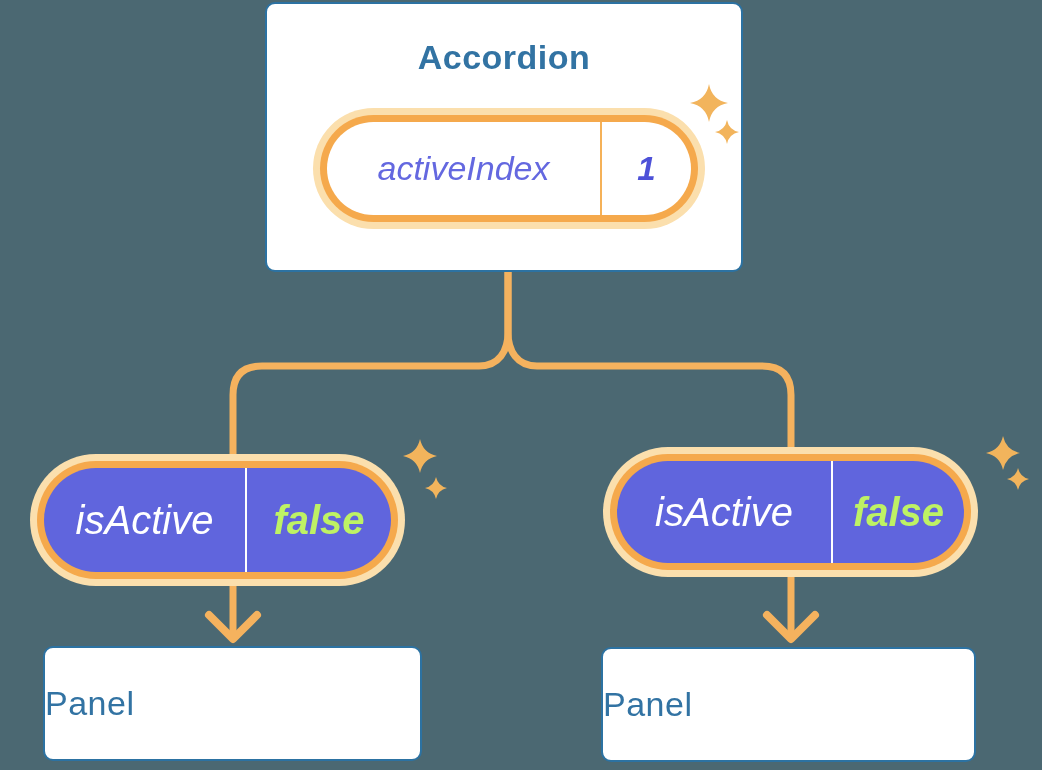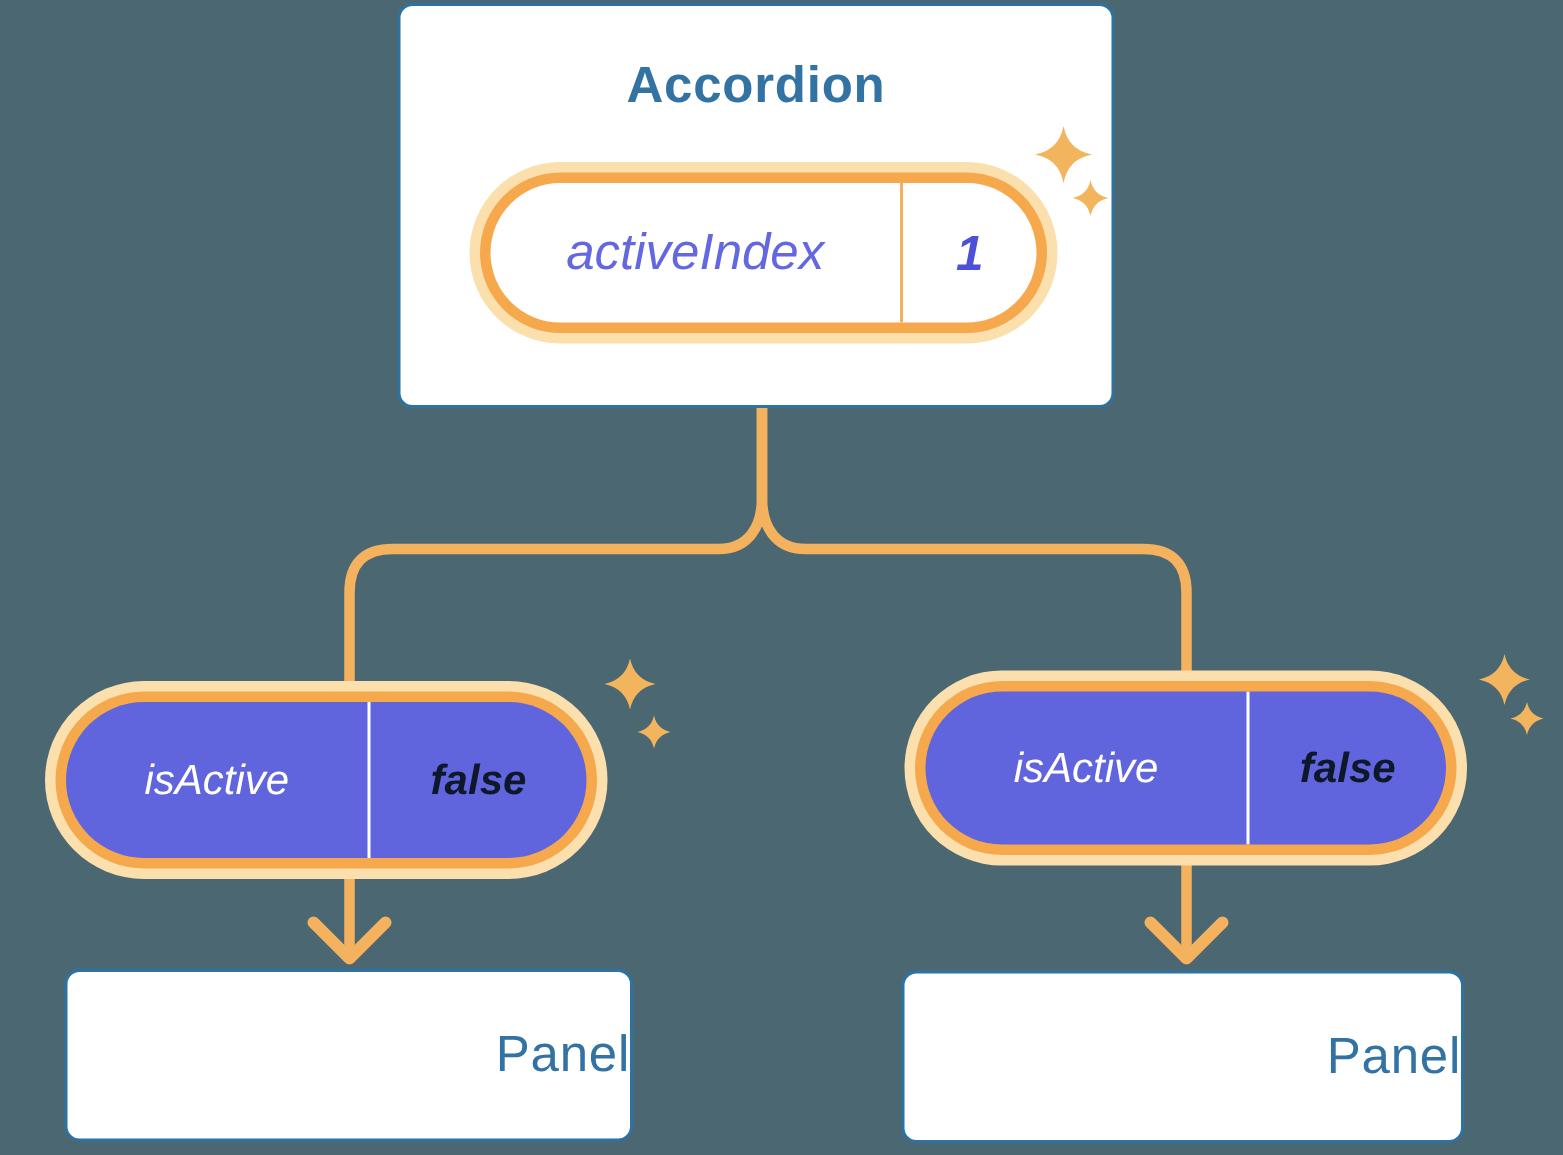--- a/index.html
+++ b/index.html
@@ -64,44 +64,44 @@
     display:flex;
     align-items:stretch;
     overflow:hidden;
   }
   .pill-body.light{ background:#ffffff; }
   .pill-body.purple{ background:#6065DD; }
   .pill-cell{
     display:flex;
     align-items:center;
     justify-content:center;
-    font-size:28px;
+    font-size:40px;
   }
   .pill-cell.grow{ flex:1; }
   .pill-label-light{ color:#6468E0; font-size:34px; }
   .pill-value-light{ color:#4D51D8; font-size:33px; font-weight:700; }
   .pill-label-white{ color:#ffffff; }
-  .pill-value-white{ color:#0f172a; font-weight:700; }
+  .pill-value-white{ color:#bef264; font-weight:700; }
   .pill-divider-orange{ width:2px; background:#F5B158; }
   .pill-divider-white{ width:2px; background:#ffffff; }
 
   .pill.top{ left:313px; top:108px; width:392px; height:121px; }
   .pill.top .pill-value-cell{ width:89px; }
 
   .pill.left{ left:30px; top:454px; width:375px; height:132px; }
   .pill.left .pill-value-cell{ width:144px; }
 
   .pill.right{ left:603px; top:447px; width:375px; height:130px; }
   .pill.right .pill-value-cell{ width:131px; }
 
   .panel{
     position:absolute;
     display:flex;
     align-items:center;
-    justify-content:flex-end;
+    justify-content:flex-start;
     font-size:34px;
     font-weight:500;
     color:#3273A3;
     letter-spacing:.5px;
   }
   .panel.left{ left:43px; top:646px; width:379px; height:115px; }
   .panel.right{ left:601px; top:647px; width:375px; height:115px; }
 
   .sparkle{
     position:absolute;

